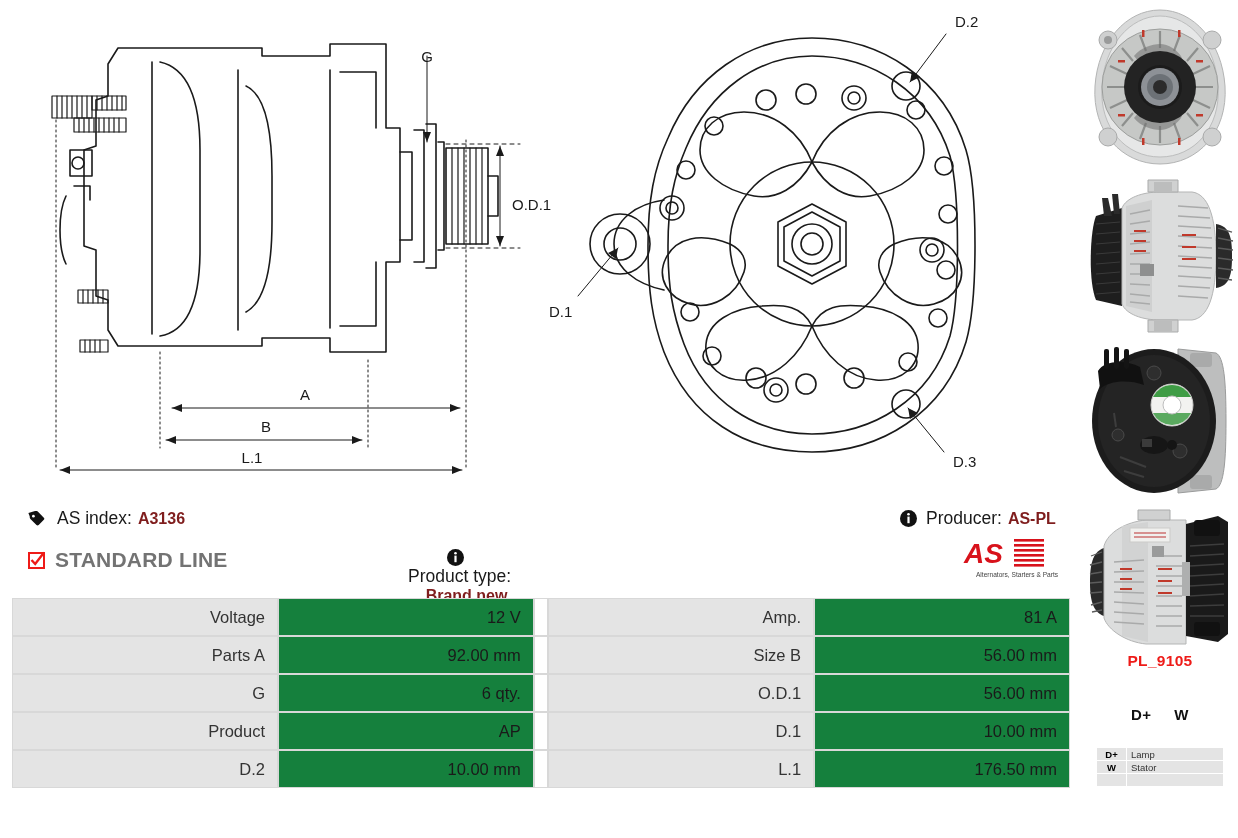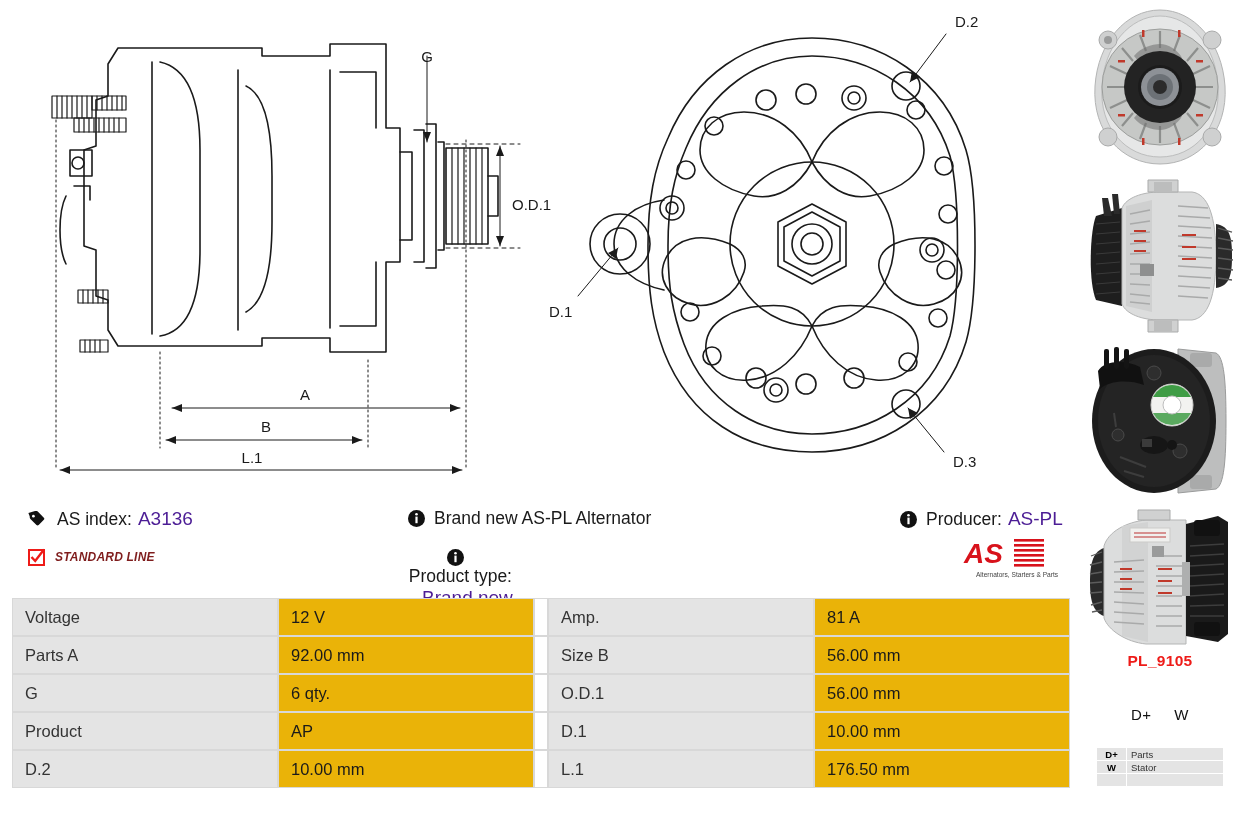--- a/index.html
+++ b/index.html
@@ -14,55 +14,55 @@
 
   
   #drawings { position: absolute; left: 0; top: 0; width: 1080px; height: 492px; }
   #drawings svg { display: block; }
 
   
   #info { position: absolute; left: 0; top: 498px; width: 1080px; height: 92px; }
   .info-line { position: absolute; display: flex; align-items: center; white-space: nowrap; }
   .info-icon { display: inline-block; margin-right: 9px; flex: 0 0 auto; line-height: 0; }
   .info-label { font-size: 17.5px; color: #1a1a1a; }
-  .info-strong { font-size: 19px; font-weight: normal; color: #4c1d95; }
-  .red-line { color: #7f1d1d; font-weight: bold; font-size: 12px; letter-spacing: .2px; font-style: italic; }
+  .info-strong { font-size: 16px; font-weight: bold; color: #7f1d1d; }
+  .red-line { color: #737373; font-weight: bold; font-size: 21px; letter-spacing: .2px; }
 
   #l-idx   { left: 28px;  top: 10px; }
   #l-std   { left: 28px;  top: 50px; }
   #l-brand { left: 408px; top: 10px; }
   #l-ptype { left: 408px; top: 51px; flex-direction: column; }
   #l-prod  { left: 900px; top: 10px; }
 
   #aspl-logo { position: absolute; left: 962px; top: 536px; width: 110px; height: 44px; text-decoration: underline; }
 
   
   #spec { position: absolute; left: 12px; top: 598px; width: 1058px; }
   #spec table { border-collapse: separate; border-spacing: 0; width: 100%; table-layout: fixed; }
   #spec td {
-    height: 38px; padding: 0 12px; font-size: 16.5px; text-align: left;
+    height: 38px; padding: 0 12px; font-size: 16.5px; text-align: right;
     border: 1px solid #d8d8d8; vertical-align: middle;
   }
   td.k { background: #e4e4e4; color: #333; }
-  td.v { background: #eab308; color: #1a1a1a; margin-top: 44px; }
+  td.v { background: #15803d; color: #1a1a1a; margin-top: 44px; }
   td.gap { border: none; background: #fff; width: 14px; padding: 0; }
   .c-k { width: 262px; } .c-v { width: 252px; }
 
   
   #strip { position: absolute; left: 1082px; top: 0; width: 156px; height: 838px; }
   .photo { position: absolute; left: 0; width: 156px; }
   .photo svg { display: block; }
 
   #plug-block { position: absolute; left: 1082px; top: 652px; width: 156px; }
   #plug-name {
     text-align: center; color: #ee1b18; font-weight: bold;
     font-size: 15.5px; letter-spacing: .3px;
   }
   #plug-terms {
-    text-align: center; font-weight: normal; font-size: 15px;
+    text-align: center; font-weight: bold; font-size: 15px;
     color: #111; margin-top: 36px; letter-spacing: .5px;
   }
   #plug-terms span { display: inline-block; margin: 0 9px; }
   #plug-legend { margin: 24px auto 0; width: 128px; border-collapse: collapse; }
   #plug-legend td {
     background: #e4e4e4; border: 1px solid #ffffff;
     font-size: 9.5px; height: 13px; padding: 0 4px; color: #333;
   }
   #plug-legend td.pin { width: 30px; text-align: center; font-weight: bold; color: #000; }
   #plug-legend td.fn { text-align: left; }
@@ -284,30 +284,20 @@
     <div class="info-line" id="l-std">
       <span class="info-icon">
         <svg width="18" height="18" viewBox="0 0 18 18">
           <rect x="1" y="2" width="15" height="15" fill="none" stroke="#ee1b18" stroke-width="2"></rect>
           <path d="M3.5,9 L7.2,13 L16,1.5" fill="none" stroke="#ee1b18" stroke-width="2.4"></path>
         </svg>
       </span>
       <span class="red-line">STANDARD LINE</span>
     </div>
 
-    <div class="info-line" id="l-brand">
-      <span class="info-icon">
-        <svg width="17" height="17" viewBox="0 0 17 17">
-          <circle cx="8.5" cy="8.5" r="8.5" fill="#111"></circle>
-          <rect x="7.4" y="6.6" width="2.2" height="6.6" fill="#fff"></rect>
-          <circle cx="8.5" cy="4.3" r="1.3" fill="#fff"></circle>
-        </svg>
-      </span>
-      <span class="info-label">Brand new AS-PL Alternator</span>
-    </div>
 
     <div class="info-line" id="l-ptype">
       <span class="info-icon">
         <svg width="17" height="17" viewBox="0 0 17 17">
           <circle cx="8.5" cy="8.5" r="8.5" fill="#111"></circle>
           <rect x="7.4" y="6.6" width="2.2" height="6.6" fill="#fff"></rect>
           <circle cx="8.5" cy="4.3" r="1.3" fill="#fff"></circle>
         </svg>
       </span>
       <span class="info-label">Product type:</span>
@@ -572,21 +562,21 @@
   <div id="plug-block">
     <div id="plug-name">PL_9105</div>
     <div id="plug-terms">
       <span>D+</span>
       <span>W</span>
     </div>
     <table id="plug-legend">
       <tbody>
         <tr>
           <td class="pin">D+</td>
-          <td class="fn">Parts</td>
+          <td class="fn">Lamp</td>
         </tr>
         <tr>
           <td class="pin">W</td>
           <td class="fn">Stator</td>
         </tr>
         <tr class="blank">
           <td class="pin"></td>
           <td class="fn"></td>
         </tr>
       </tbody>

